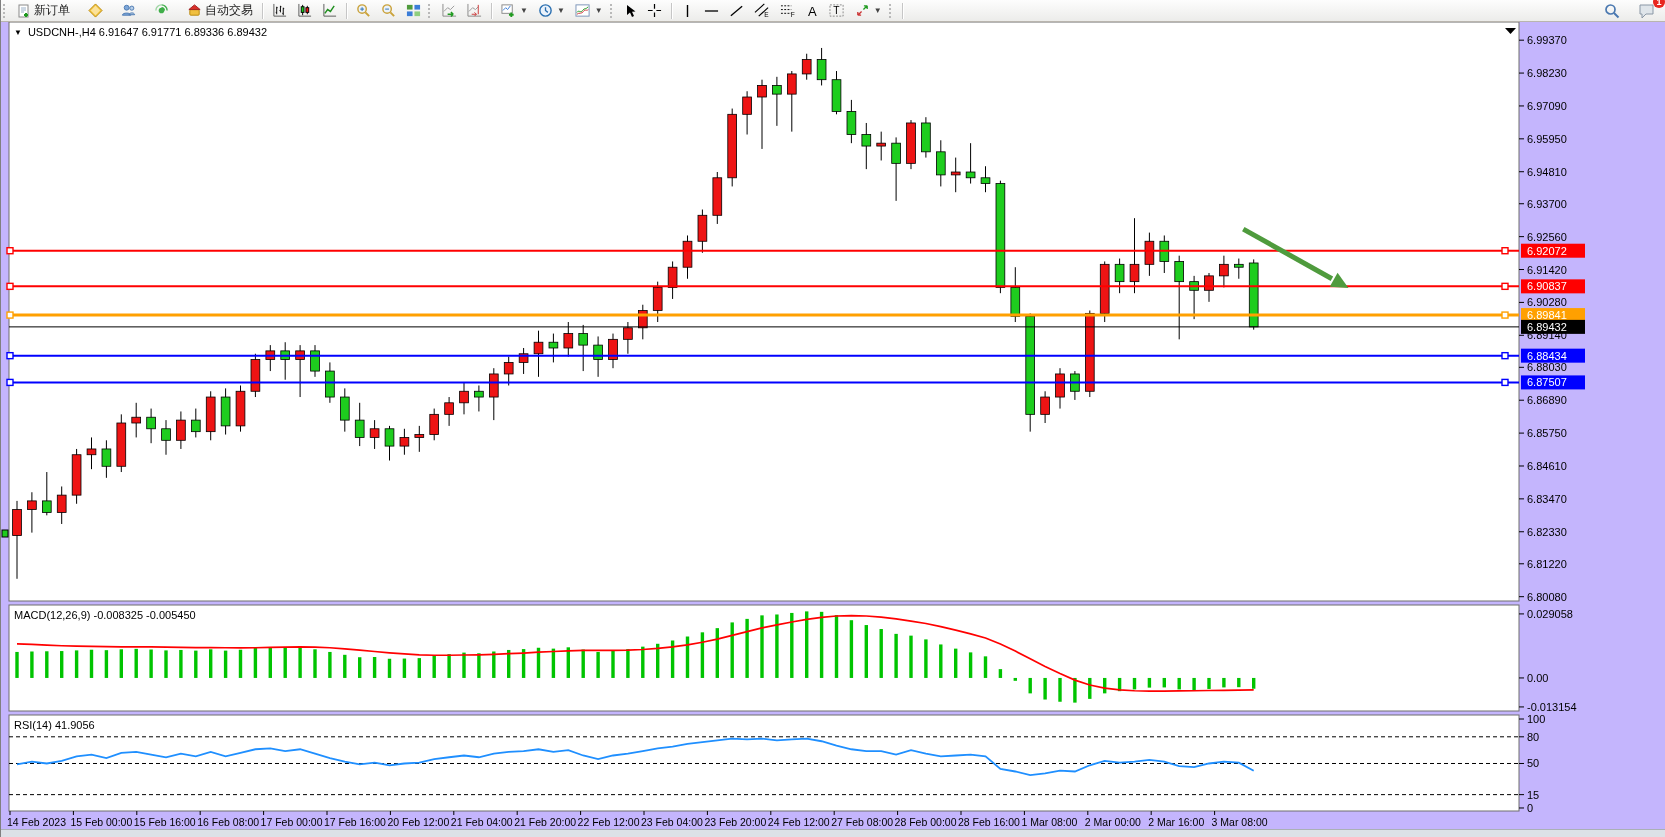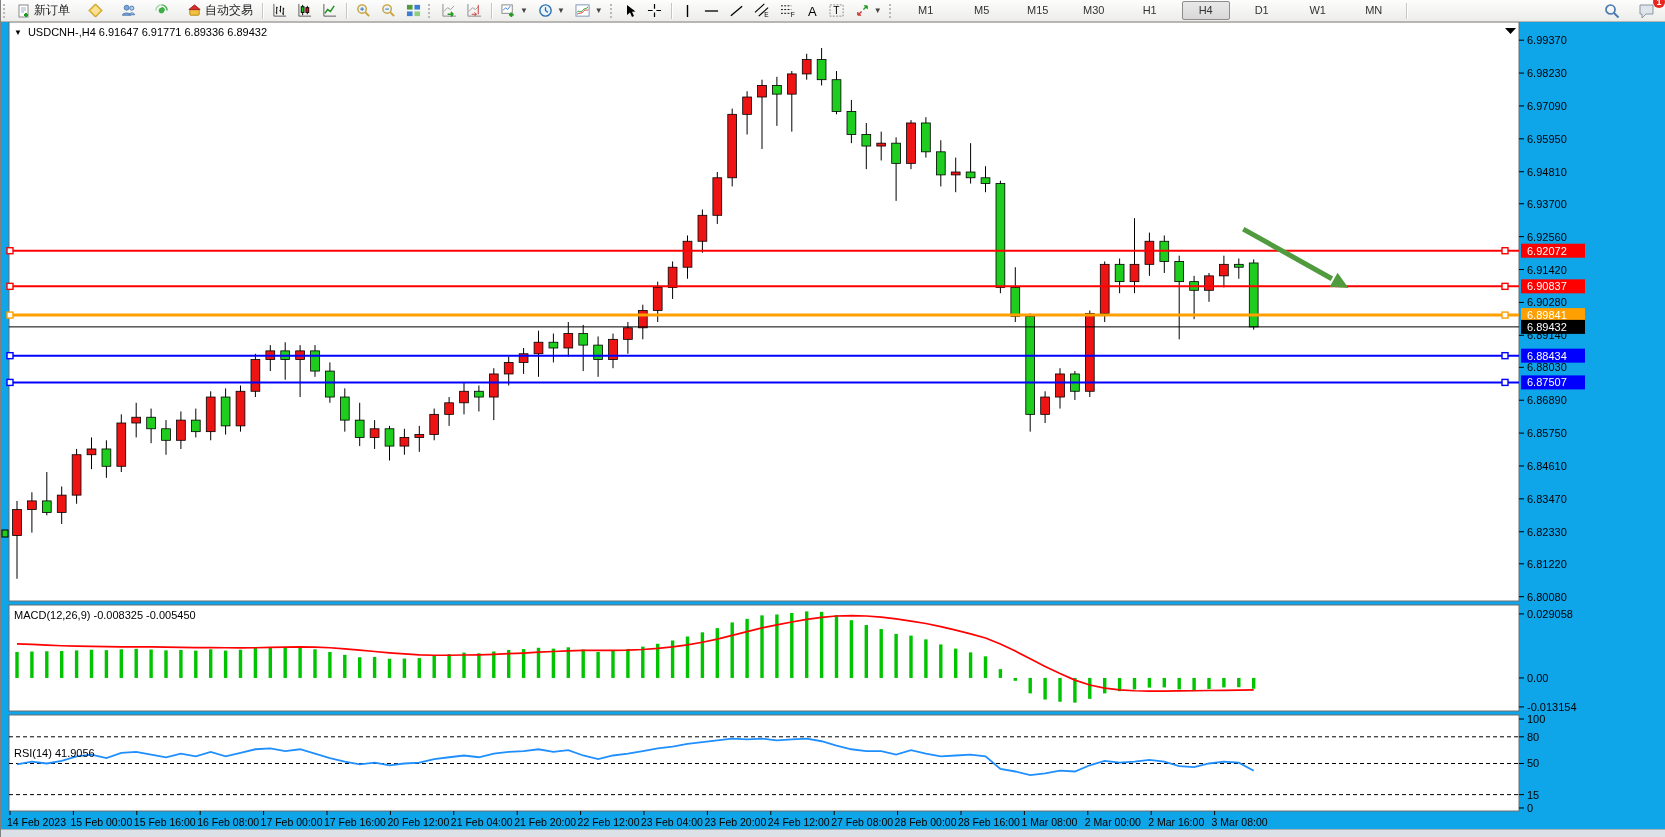--- a/index.html
+++ b/index.html
@@ -1,17 +1,17 @@
 <!DOCTYPE html>
 <html><head>
 <meta charset="utf-8">
 <style>
   html,body{margin:0;padding:0;background:#fff;}
   #win{position:relative;width:1665px;height:837px;font-family:"Liberation Sans",sans-serif;
-       overflow:hidden;background:#0ea5e9;border-left:1px solid #808080;box-sizing:border-box;}
+       overflow:hidden;background:#c4b5fd;border-left:1px solid #808080;box-sizing:border-box;}
   
   #toolbar{position:absolute;left:0;top:0;width:1665px;height:21px;
     background:linear-gradient(#fdfdfd,#ececea);border-bottom:1px solid #b9b5ae;
     display:flex;align-items:center;font-size:12px;color:#222;white-space:nowrap;z-index:5;}
   .grip{width:5px;height:14px;margin:0 2px;border-left:2px dotted #b9b9b9;}
   .sep{width:1px;height:16px;background:#c6c6c6;margin:0 4px;box-shadow:1px 0 0 #fff;}
   .tbtn{display:flex;align-items:center;gap:3px;padding:1px 4px;height:17px;border:1px solid transparent;border-radius:2px;}
   .tbtn svg{display:block;}
   .dd{font-size:8px;color:#444;margin-left:1px;}
   .tf{width:46px;text-align:center;font-size:11px;color:#333;padding:1px 0;height:15px;line-height:15px;
@@ -20,21 +20,21 @@
   #tb-right{margin-left:auto;display:flex;align-items:center;margin-right:6px;gap:8px;}
   #chat-badge{position:absolute;top:-5px;right:-6px;background:#e8261f;color:#fff;border-radius:50%;
       width:12px;height:12px;font-size:9px;line-height:12px;text-align:center;font-weight:bold;}
   
   #chartwrap{position:absolute;left:0;top:21px;width:1665px;height:816px;text-align:right;}
   #chart-svg{position:absolute;left:0;top:0;}
   .ovl{position:absolute;font-size:11px;color:#000;z-index:3;}
   #chart-title{left:13px;top:5px;display:flex;align-items:center;gap:6px;}
   #title-toggle{font-size:8px;color:#000;cursor:pointer;}
   #macd-label{left:13px;top:588px;}
-  #rsi-label{left:13px;top:698px;margin-top:28px;}
+  #rsi-label{left:13px;top:698px;}
   #bottom-strip{position:absolute;left:0;top:808px;width:1665px;height:8px;background:#dce1e7;border-top:1px solid #aab0b6;}
 </style>
 </head>
 <body>
 
 <div id="win">
 
   <div id="toolbar">
     <div class="grip"></div>
 
@@ -279,31 +279,20 @@
       <span>
         <svg width="15" height="15" viewBox="0 0 16 16">
             <path d="M3 13l4-4m-4 4v-3.5m0 3.5h3.5" stroke="#c33" fill="none" stroke-width="1.4"></path>
             <path d="M13 3L9 7m4-4v3.5M13 3H9.5" stroke="#1f9b1f" fill="none" stroke-width="1.4"></path>
           </svg>
       </span>
         <span class="dd">▼</span>
     </div>
 
     <div class="grip"></div>
-    <div id="tf-holder" style="display:flex;align-items:center;">
-        <div class="tf">M1</div>
-        <div class="tf">M5</div>
-        <div class="tf">M15</div>
-        <div class="tf">M30</div>
-        <div class="tf">H1</div>
-        <div class="tf active">H4</div>
-        <div class="tf">D1</div>
-        <div class="tf">W1</div>
-        <div class="tf">MN</div>
-      </div>
     <div class="sep"></div>
 
     <div id="tb-right">
       <span class="tbtn">
         <span>
           <svg width="16" height="16" viewBox="0 0 16 16">
               <circle cx="6.5" cy="6.5" r="4.5" fill="none" stroke="#4a78b0" stroke-width="1.7"></circle>
               <path d="M10 10l4.5 4.5" stroke="#4a78b0" stroke-width="2"></path>
             </svg>
         </span>

